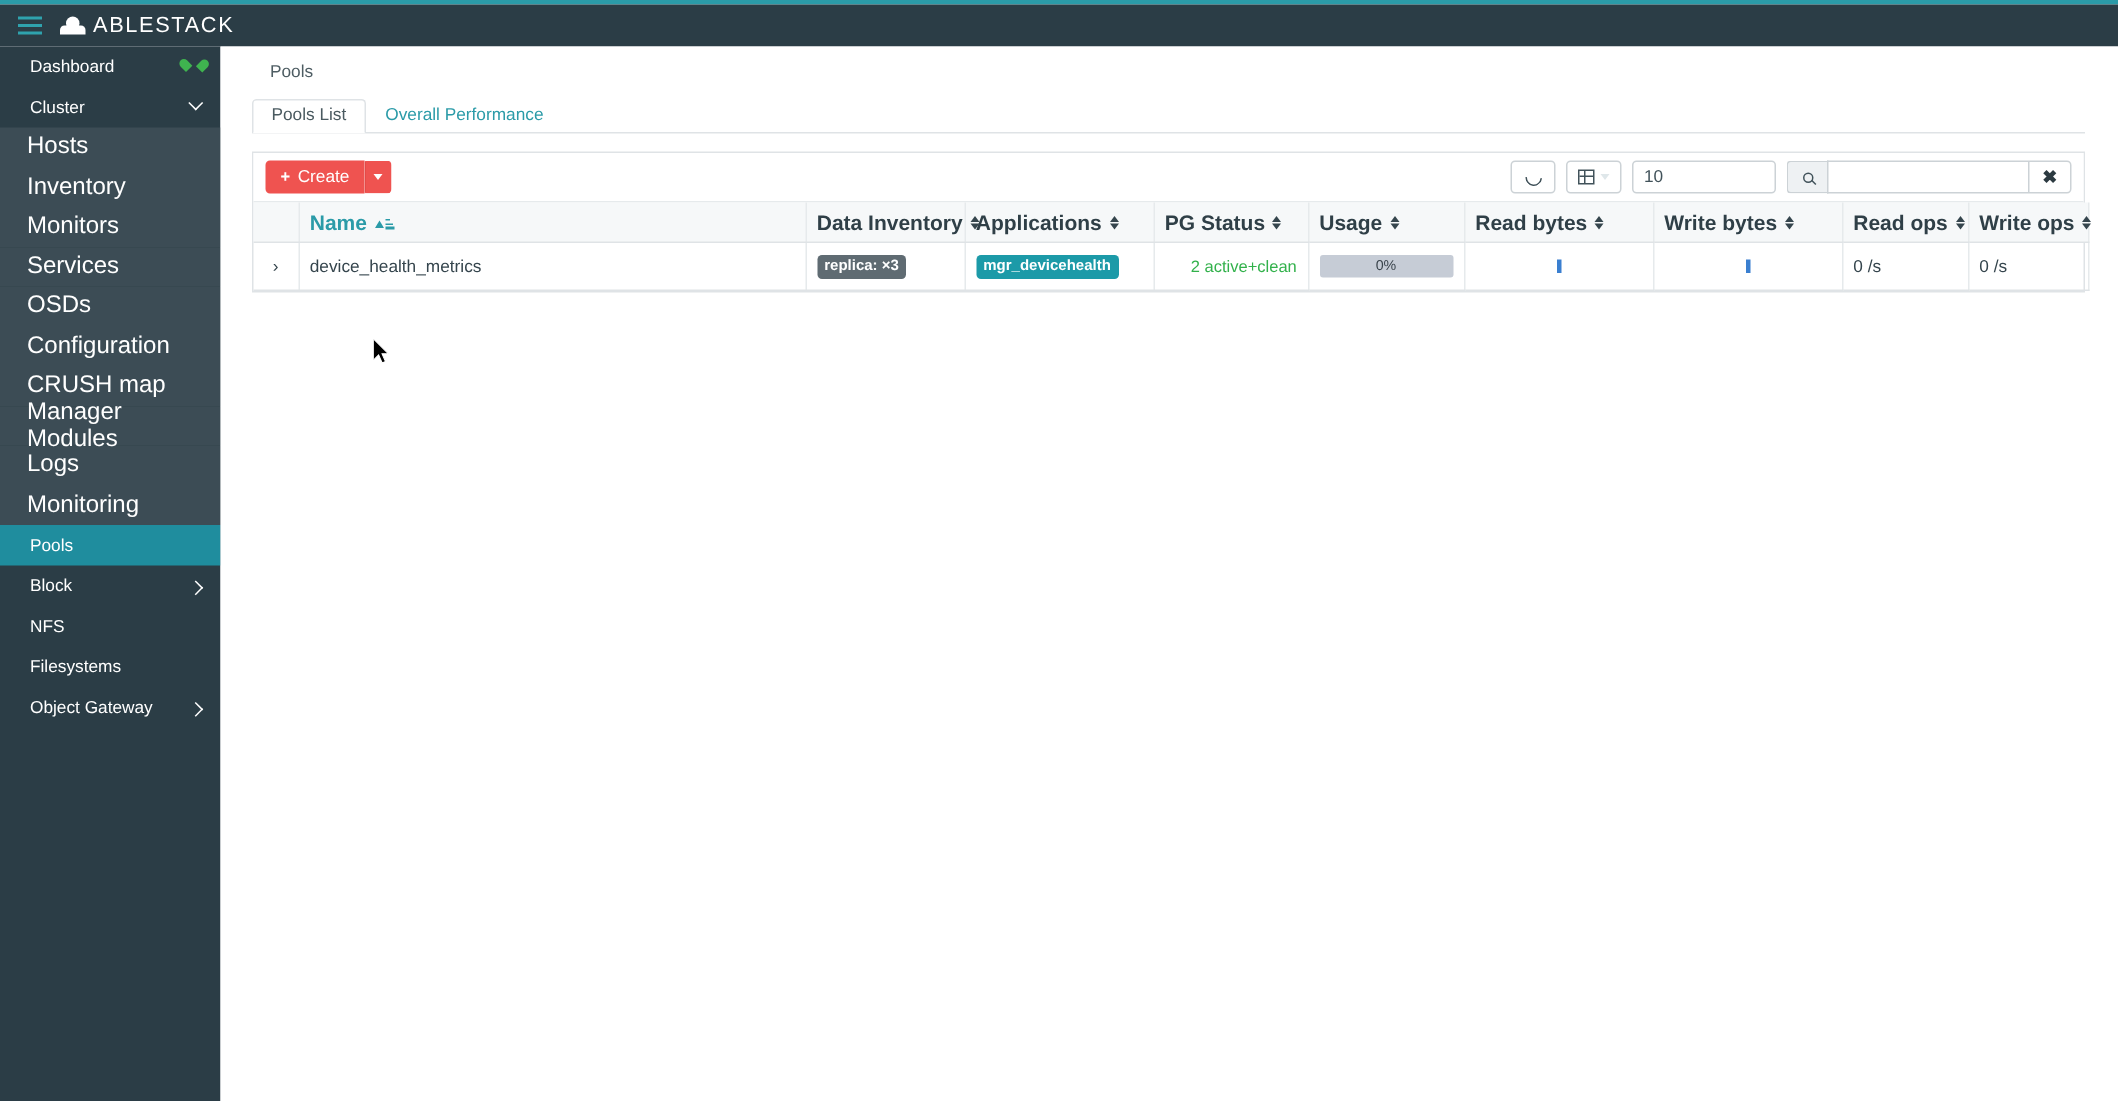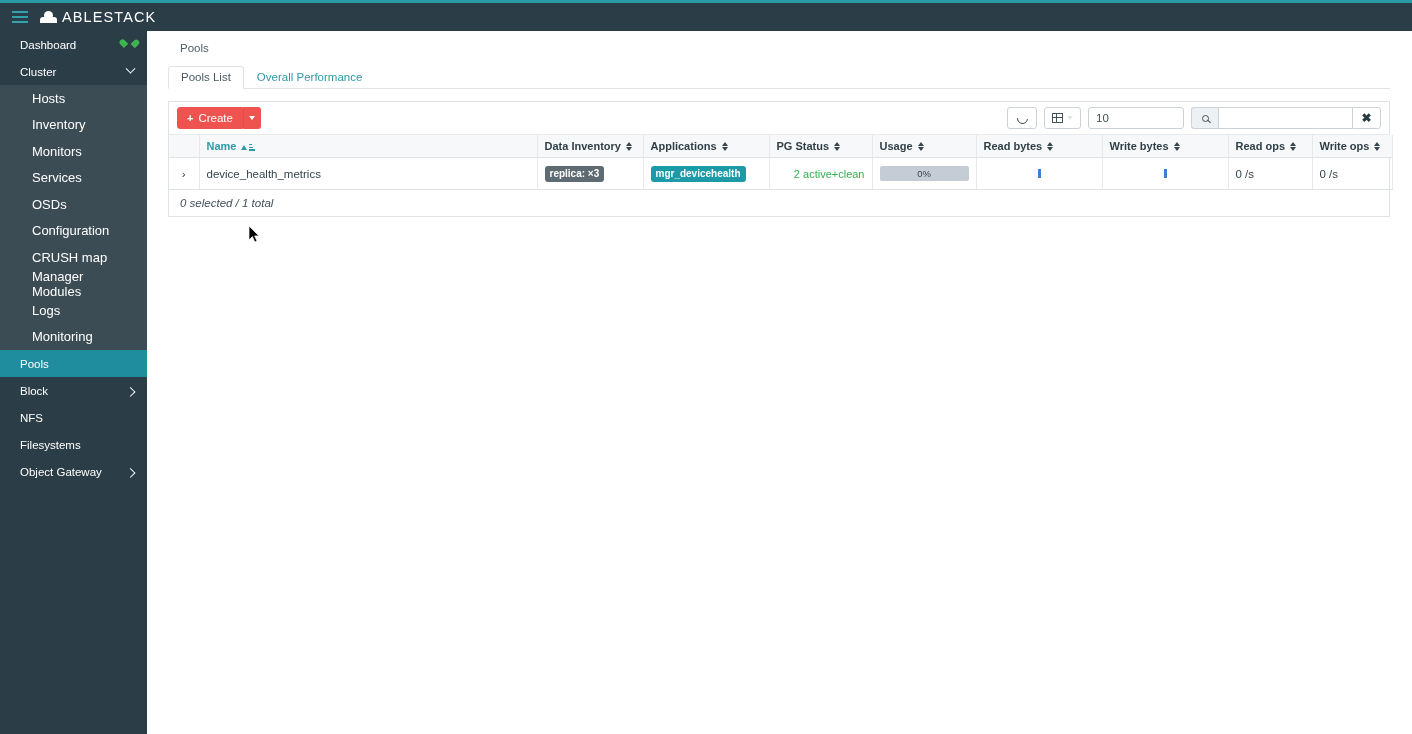--- a/index.html
+++ b/index.html
@@ -112,22 +112,22 @@
     position: absolute; top: 31px; left: 0; width: 147px; height: 703px;
     background: #2b3d46;
   }
   .nav-item {
     display: flex; align-items: center;
     height: 27px; padding: 0 13px 0 20px;
     color: #ffffff; font-size: 11.5px; cursor: pointer;
   }
   .nav-item .label { flex: 1; }
   .nav-item.sub {
-    background: #3c4c55; padding-left: 32px;
-    color: #ffffff; font-size: 13px; height: 26.5px;
+    background: #3c4c55; padding-left: 18px;
+    color: #ffffff; font-size: 16px; height: 26.5px;
   }
   .nav-item.active { background: #1f8d9e; }
   .heart {
     width: 10px; height: 9px; margin-left: 7px; position: relative;
   }
   .heart::before, .heart::after {
     content: ""; position: absolute; top: 0; width: 5.5px; height: 8px;
     background: #3fb34f; border-radius: 3px 3px 0 0;
   }
   .heart::before { left: 0; transform: rotate(-45deg); transform-origin: 0 100%; }
@@ -243,21 +243,21 @@
     border-radius: 0 3px 3px 0; background: #fff;
     display: flex; align-items: center; justify-content: center;
     cursor: pointer; color: #2c3a41; font-size: 12px; font-weight: bold;
   }
 
   
   table.tbl { width: 100%; border-collapse: collapse; table-layout: fixed; }
   table.tbl th {
     background: #f6f8f9; border-bottom: 1px solid #dfe3e6;
     border-right: 1px solid #e6eaec;
-    font-size: 11px; color: #2f3f47; text-align: left;
+    font-size: 14px; color: #2f3f47; text-align: left;
     padding: 5px 7px; font-weight: bold; height: 19px;
     white-space: nowrap;
   }
   table.tbl th.expander { width: 30px; border-right: 1px solid #e6eaec; }
   table.tbl th .hdr { display: flex; align-items: center; gap: 5px; }
   th.name-col .hdr-label { color: #2b9ba8; }
   .sort-ud {
     display: inline-flex; flex-direction: column; line-height: 0; gap: 1px;
   }
   .sort-ud i {
@@ -558,21 +558,20 @@
             </td>
             <td>
               <span class="spark"></span>
             </td>
             <td>0 /s</td>
             <td>0 /s</td>
           </tr>
         </tbody>
       </table>
 
-      <div class="tbl-footer">0 selected / 1 total</div>
     </div>
   </div>
 
   <svg class="cursor" viewBox="0 0 12 18">
     <polygon points="0,0 0,14 3.4,10.6 5.8,16 8,15 5.7,9.9 10,9.9" fill="#000" stroke="#fff" stroke-width="0.7"></polygon>
   </svg>
 
 </div>
 
 </body></html>

